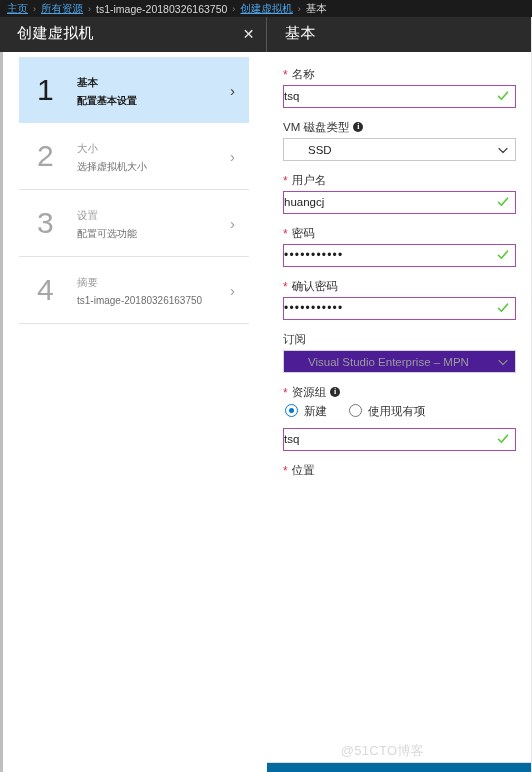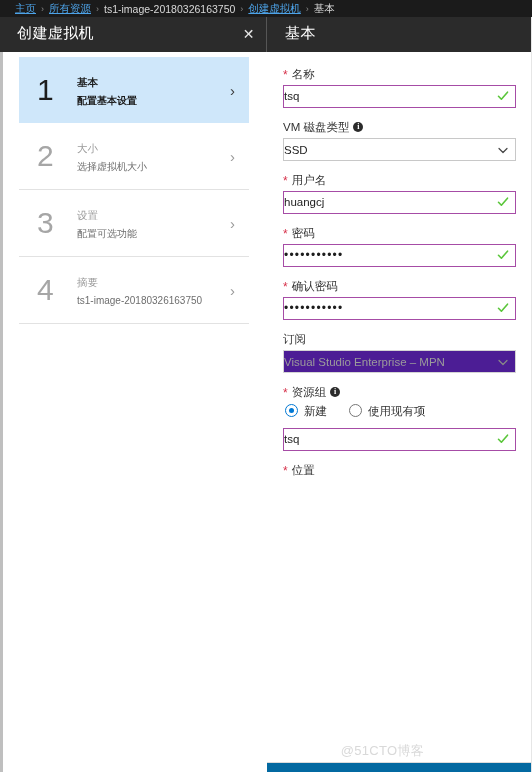--- a/index.html
+++ b/index.html
@@ -17,21 +17,21 @@
   }
 
   
   #breadcrumb-bar {
     position: absolute;
     left: 0; top: 0;
     width: 532px; height: 17px;
     background: #1b1b1b;
     display: flex;
     align-items: center;
-    padding-left: 15px;
+    padding-left: 7px;
     box-sizing: border-box;
     font-size: 10.5px;
     white-space: nowrap;
     overflow: hidden;
   }
   .crumb-link {
     color: #4da3e8;
     text-decoration: underline;
     cursor: pointer;
   }
@@ -219,21 +219,21 @@
     width: 12px; height: 12px;
   }
   .check svg { display: block; }
   .selectbox {
     position: relative;
     height: 23px;
     border: 1px solid #c8c8c8;
     background: #ffffff;
     display: flex;
     align-items: center;
-    padding: 0 26px 0 0;
+    padding: 0 26px 0 24px;
     box-sizing: border-box;
     font-size: 11.5px;
     color: #1d1d1d;
     cursor: pointer;
   }
   .selectbox.disabled {
     background: #4c1d95;
     color: #9b9b9b;
     border-color: #d4d4d4;
   }

